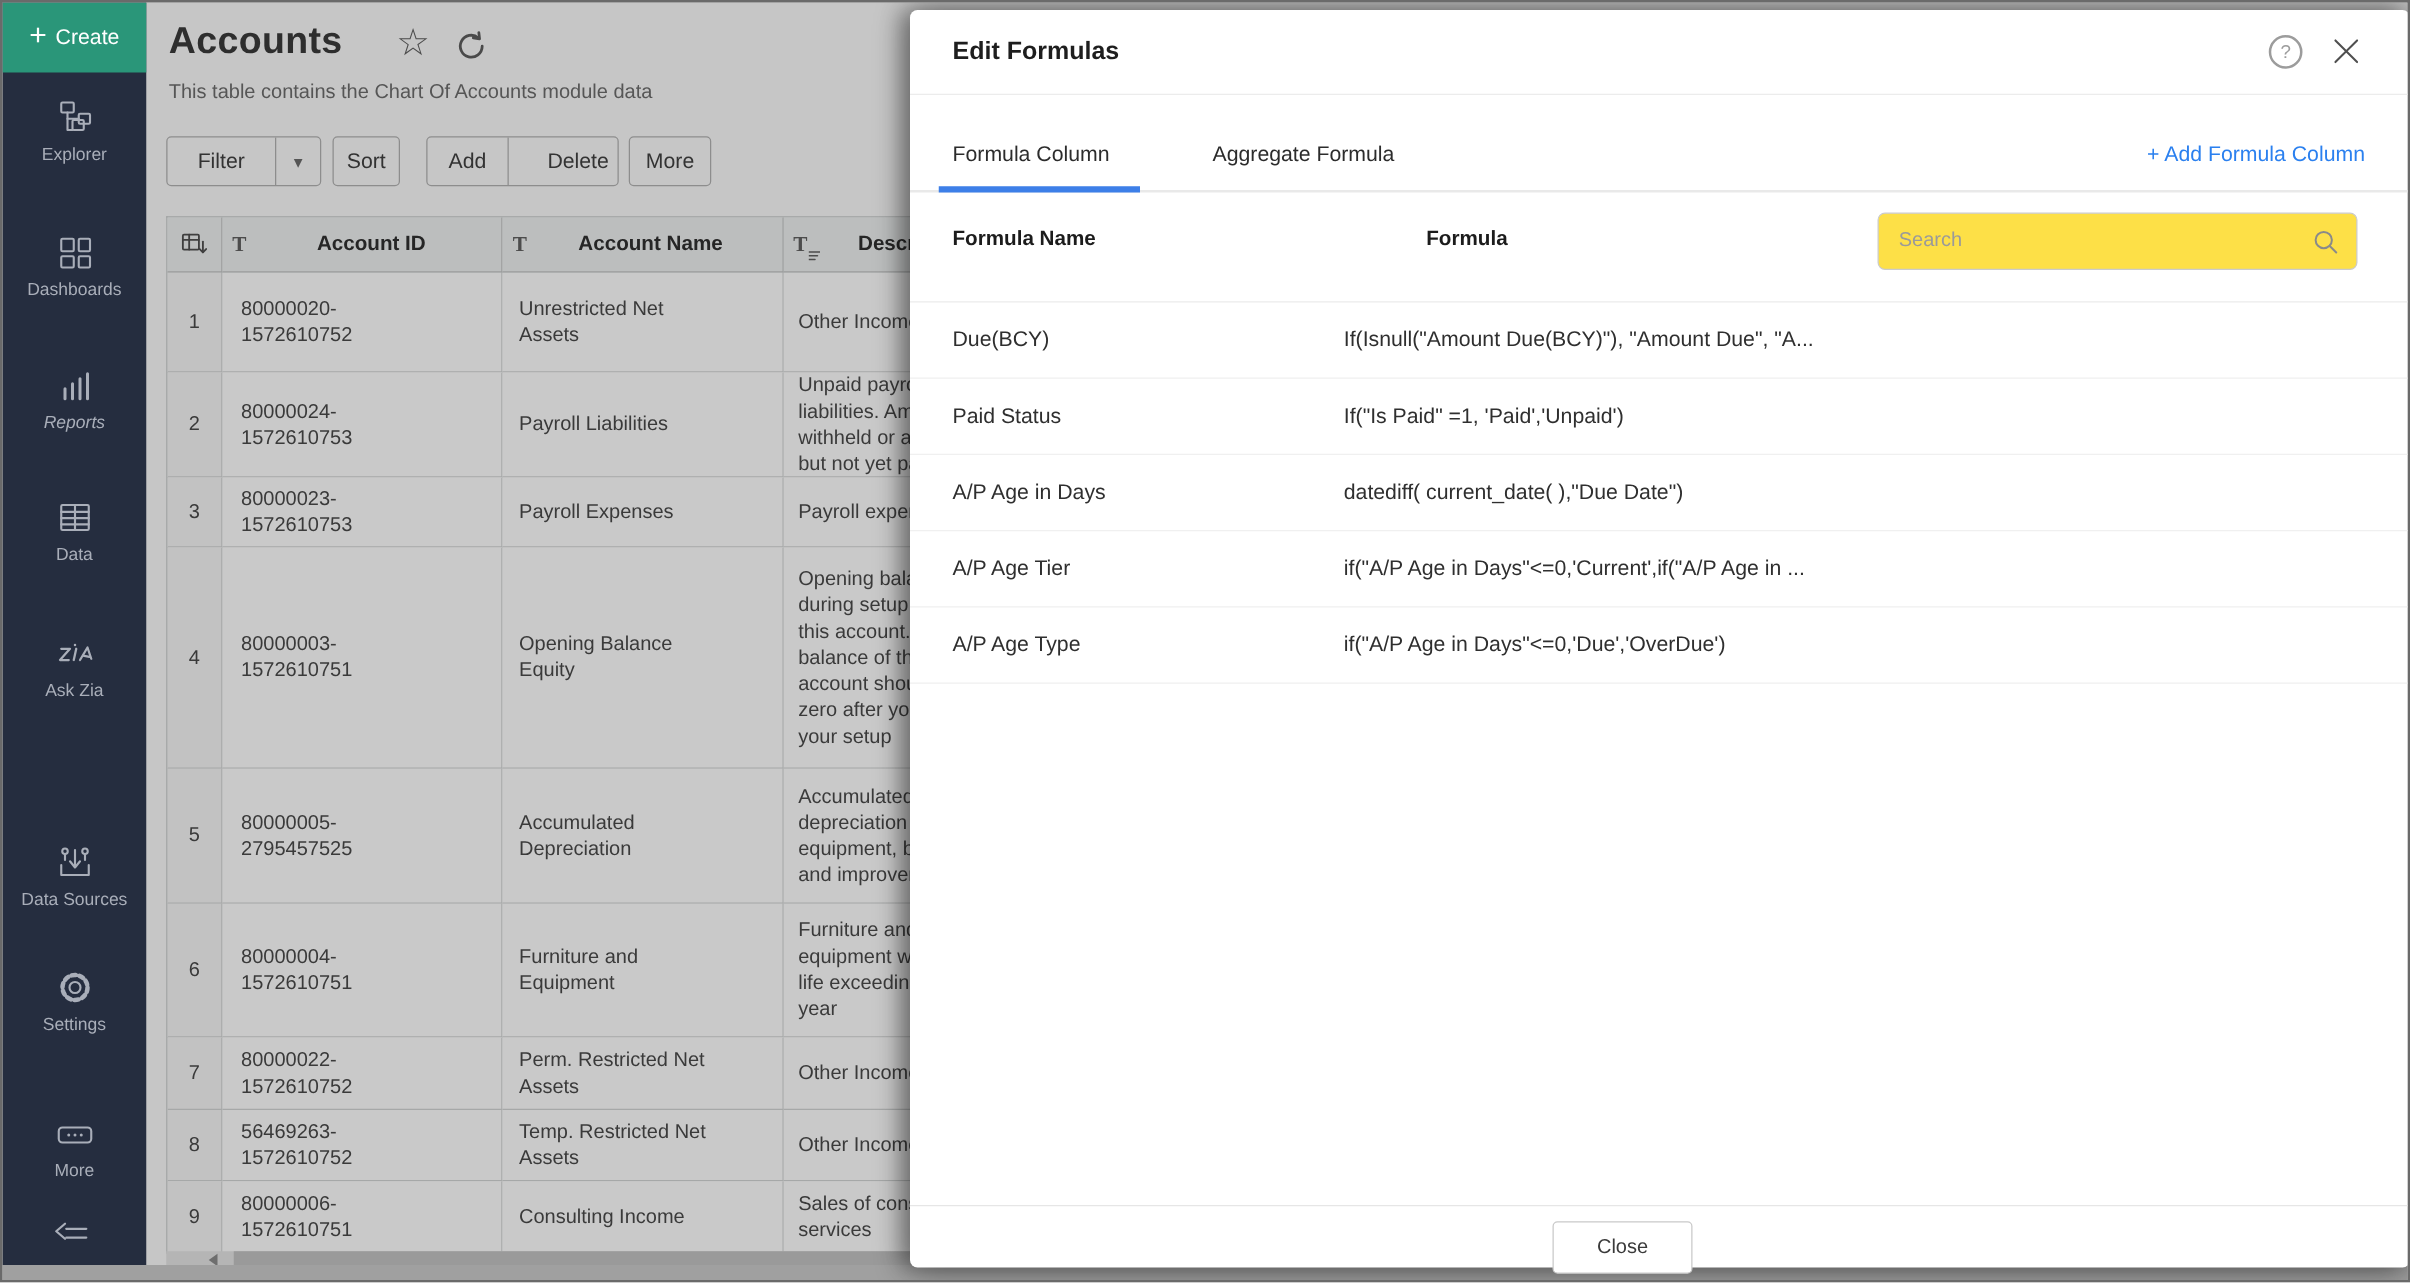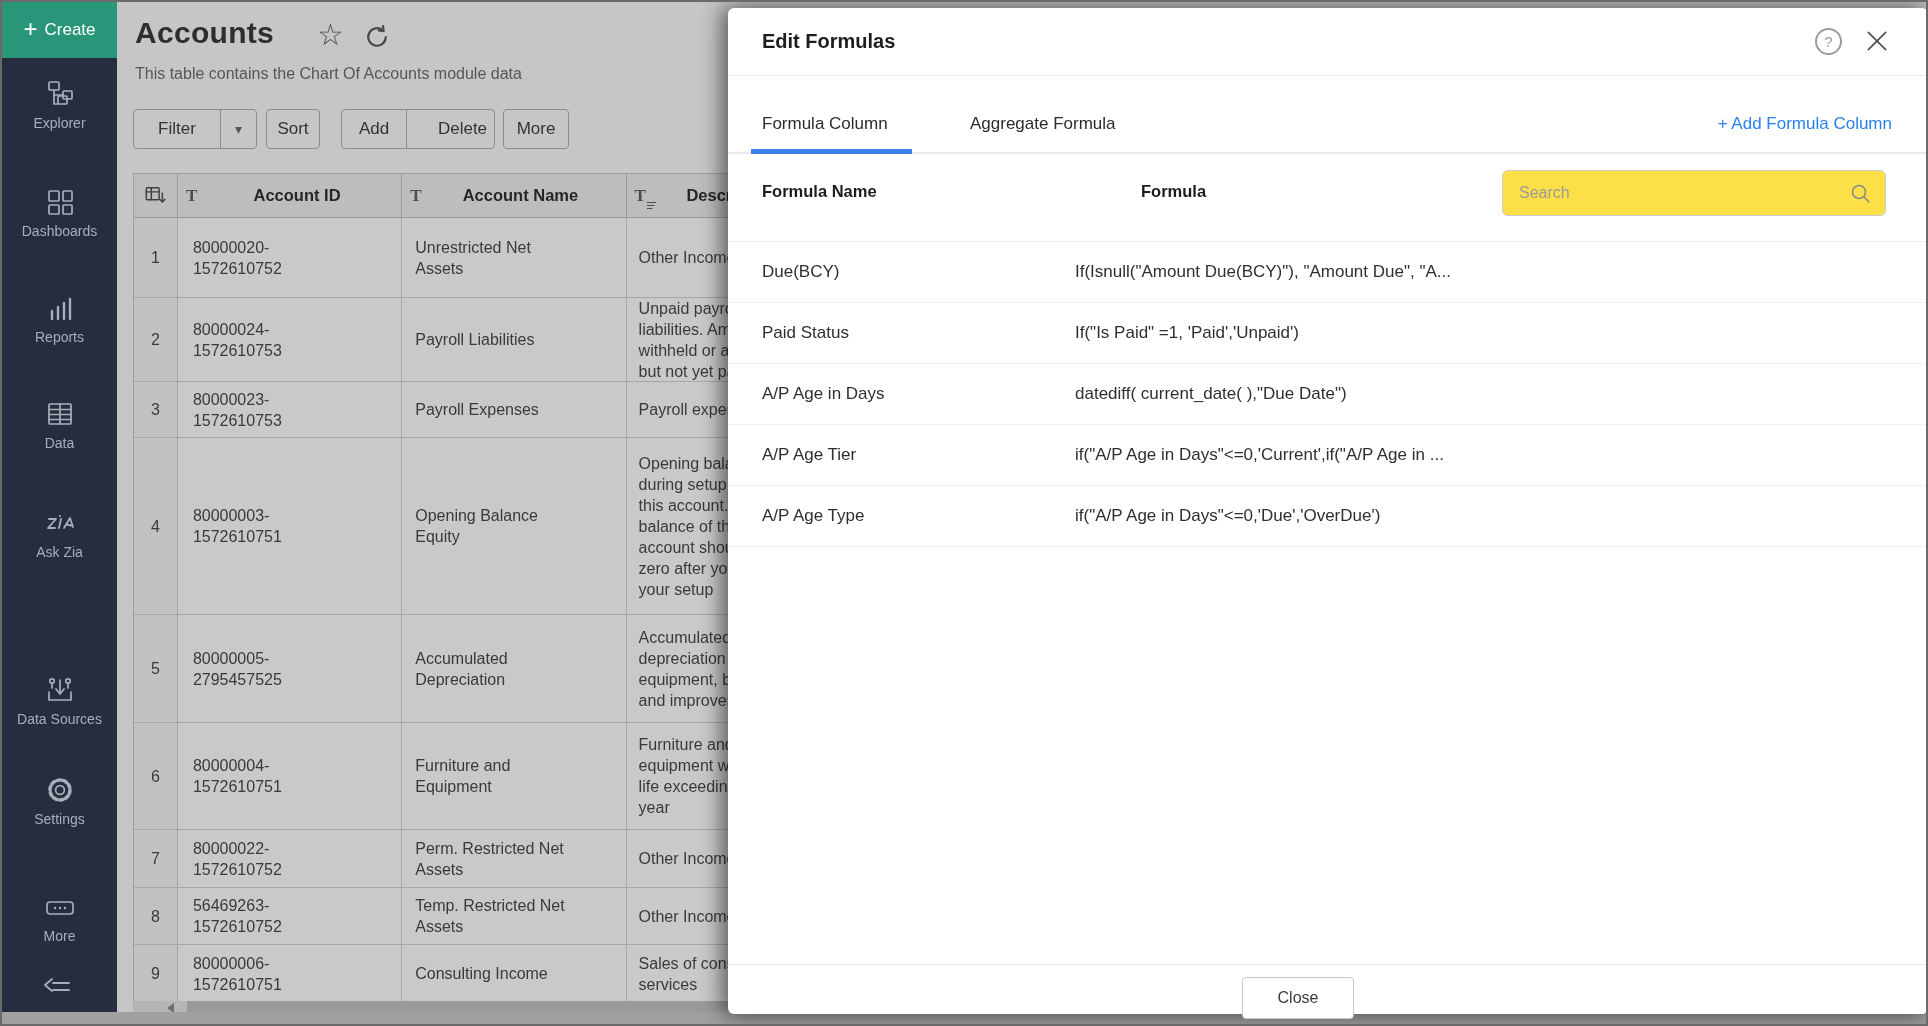--- a/index.html
+++ b/index.html
@@ -127,21 +127,21 @@
         <svg width="32" height="32" viewBox="0 0 32 32" fill="none" stroke="#a9aeb9" stroke-width="1.7">
           <rect x="5" y="5" width="10" height="10" rx="1"></rect>
             <rect x="19" y="5" width="9" height="10" rx="1"></rect>
           <rect x="5" y="19" width="10" height="9" rx="1"></rect>
             <rect x="19" y="19" width="9" height="9" rx="1"></rect>
         </svg>
       </span>
       <span class="side-label">Dashboards</span>
     </div>
 
-    <div class="side-item" style="top:290px;">
+    <div class="side-item" style="top:290px;font-style:italic;">
       <span>
         <svg width="32" height="32" viewBox="0 0 32 32" fill="none" stroke="#a9aeb9" stroke-width="2.4">
           <path d="M8 27 v-8"></path>
             <path d="M14 27 v-12"></path>
             <path d="M20 27 v-16"></path>
             <path d="M26 27 v-20"></path>
         </svg>
       </span>
       <span class="side-label">Reports</span>
     </div>

